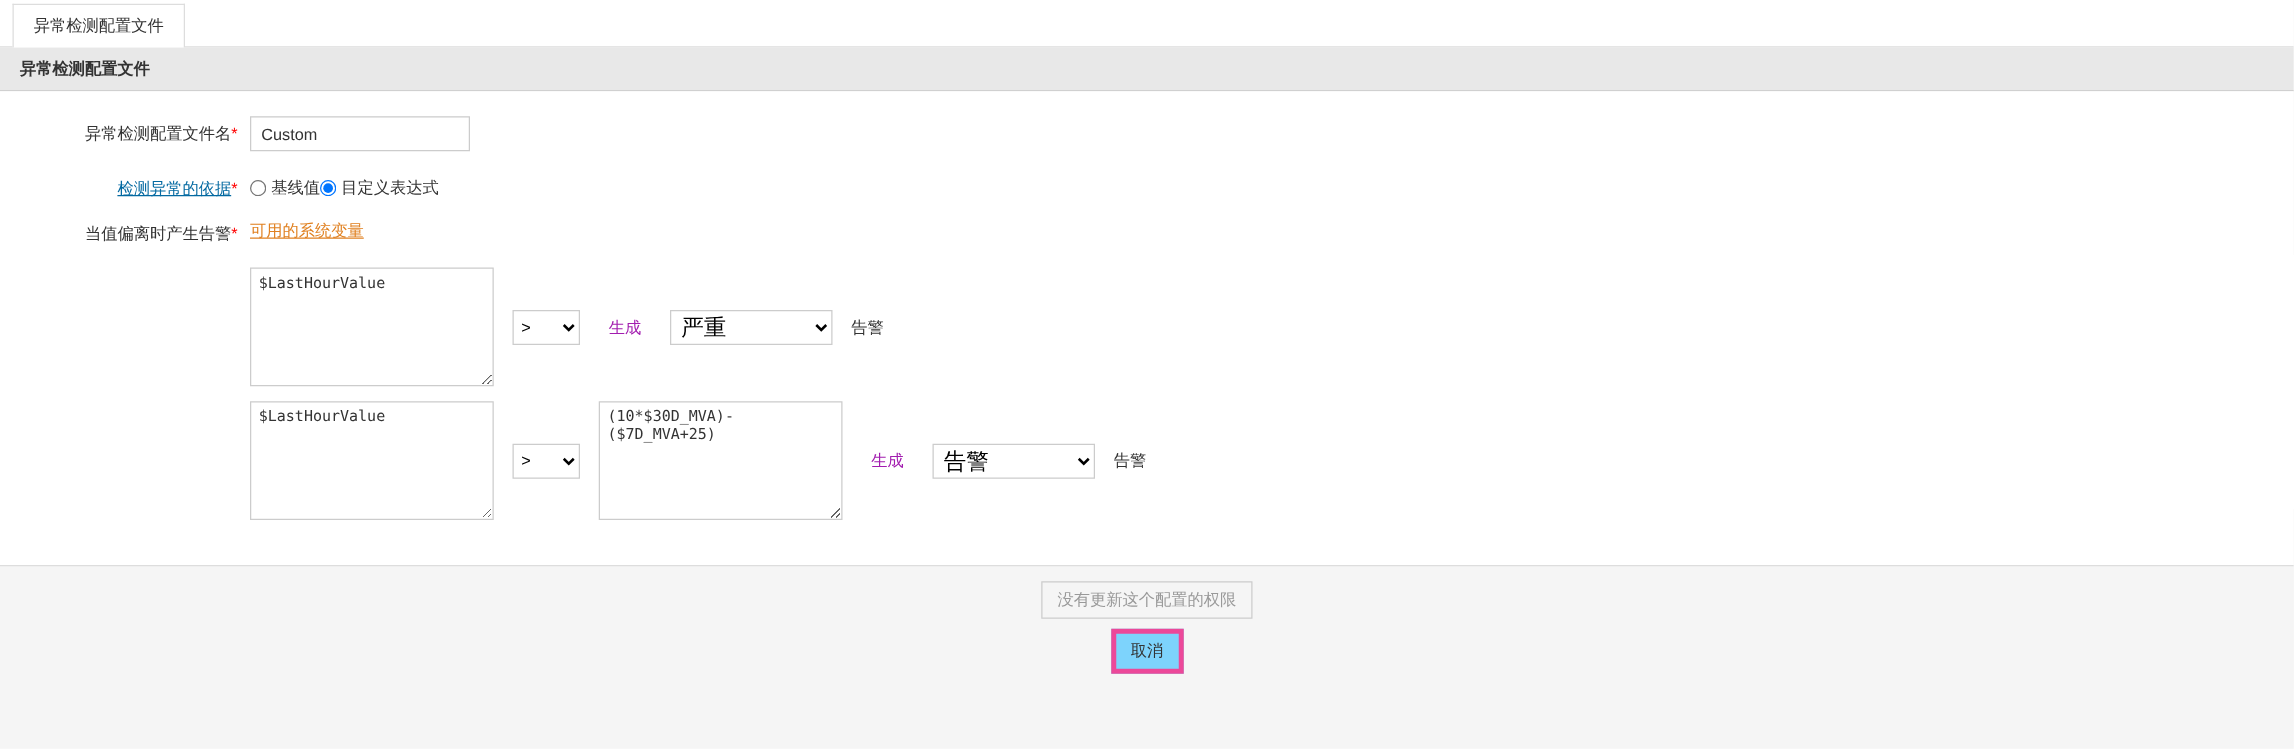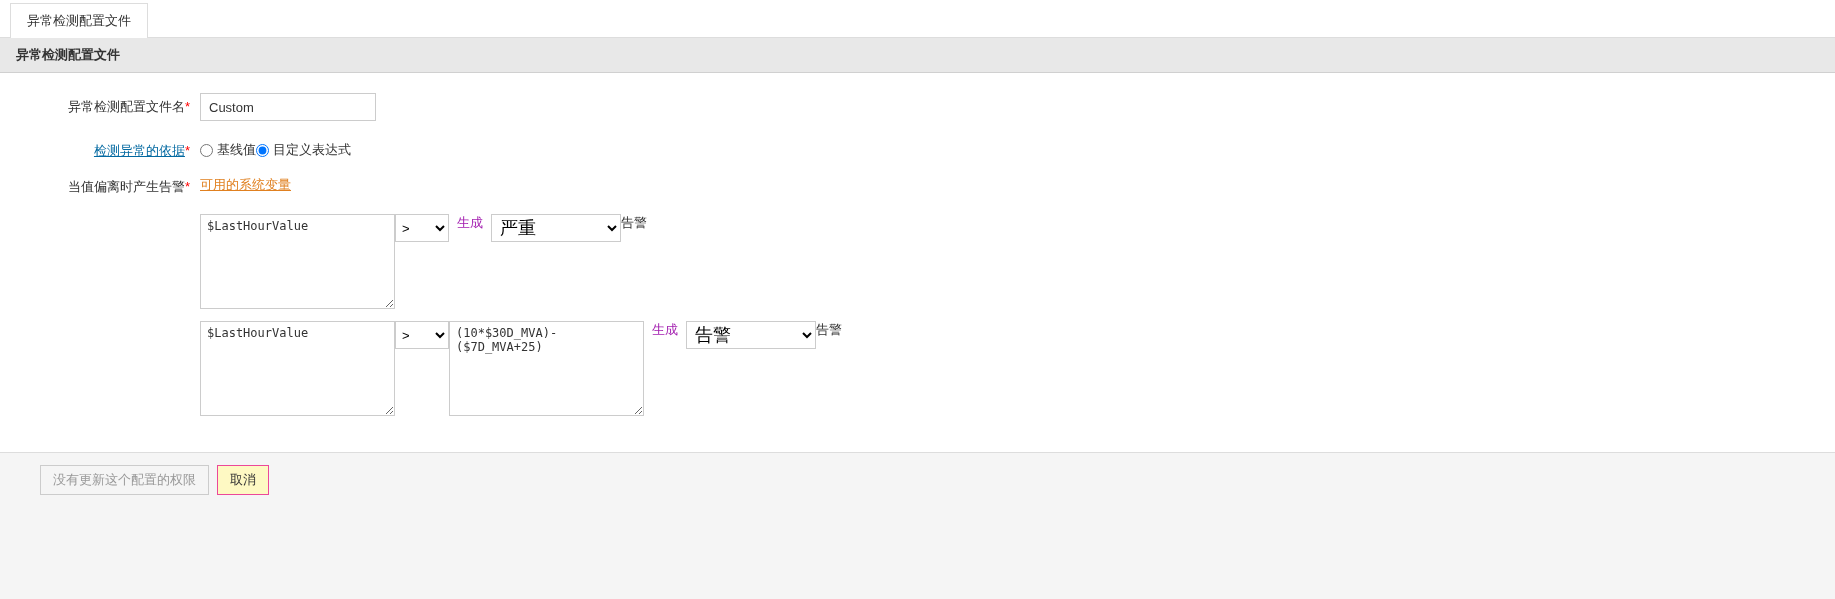--- a/index.html
+++ b/index.html
@@ -102,21 +102,22 @@
     
     .sys-var-link {
       color: #e08020;
       text-decoration: underline;
       cursor: pointer;
       font-size: 13px;
     }
 
     .alert-row {
       display: flex;
-      gap: 0;
+      align-items: center;
+      gap: 15px;
       margin-bottom: 12px;
     }
 
     
     .expr-textarea {
       width: 195px;
       height: 95px;
       border: 1px solid #ccc;
       padding: 4px 6px;
       font-size: 12px;
@@ -162,34 +163,35 @@
     }
 
     
     .bottom-bar {
       background: #f5f5f5;
       border-top: 1px solid #ddd;
       padding: 12px 40px;
       display: flex;
       gap: 8px;
       align-items: center;
+      flex-direction: column;
     }
 
     .btn-disabled {
       background: #f5f5f5;
       border: 1px solid #ccc;
       color: #999;
       padding: 5px 12px;
       font-size: 13px;
       cursor: not-allowed;
     }
 
     .btn-cancel {
-      background: #fef9c3;
-      border: 1px solid #ec4899;
+      background: #7dd3fc;
+      border: 4px solid #ec4899;
       color: #333;
       padding: 5px 12px;
       font-size: 13px;
       cursor: pointer;
     }
 
     
     .when-alert-row {
       display: flex;
       align-items: flex-start;

